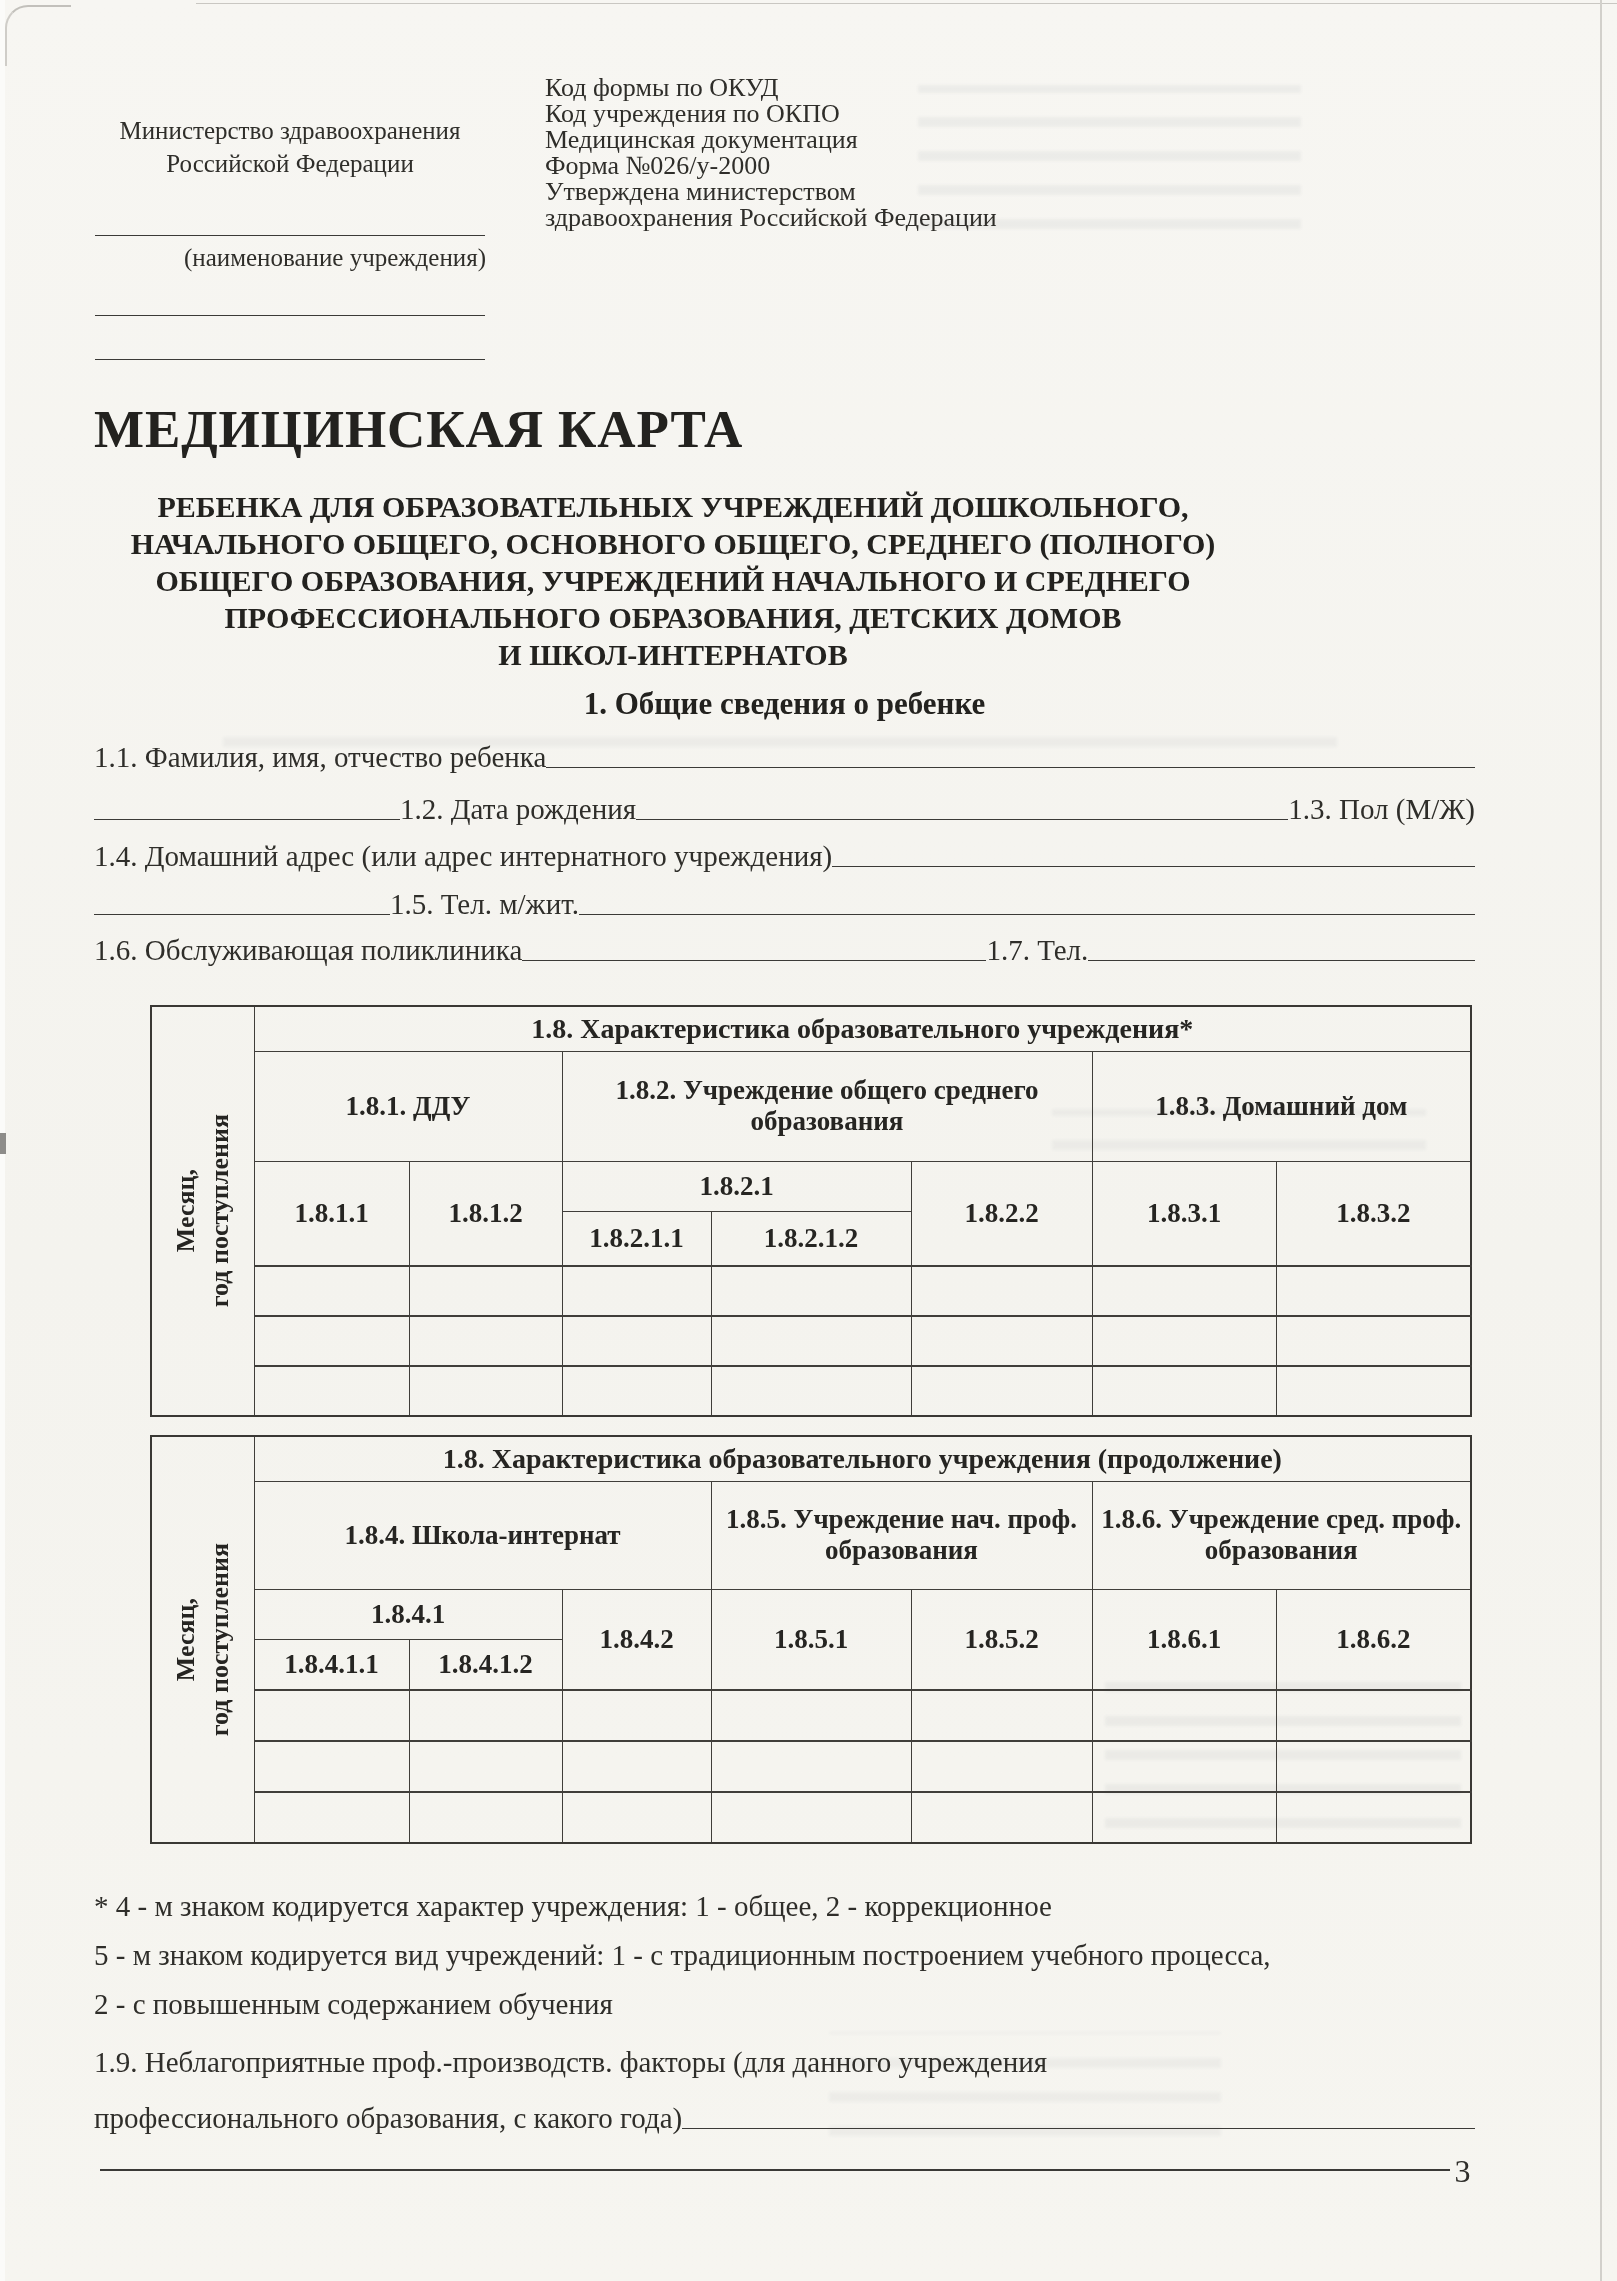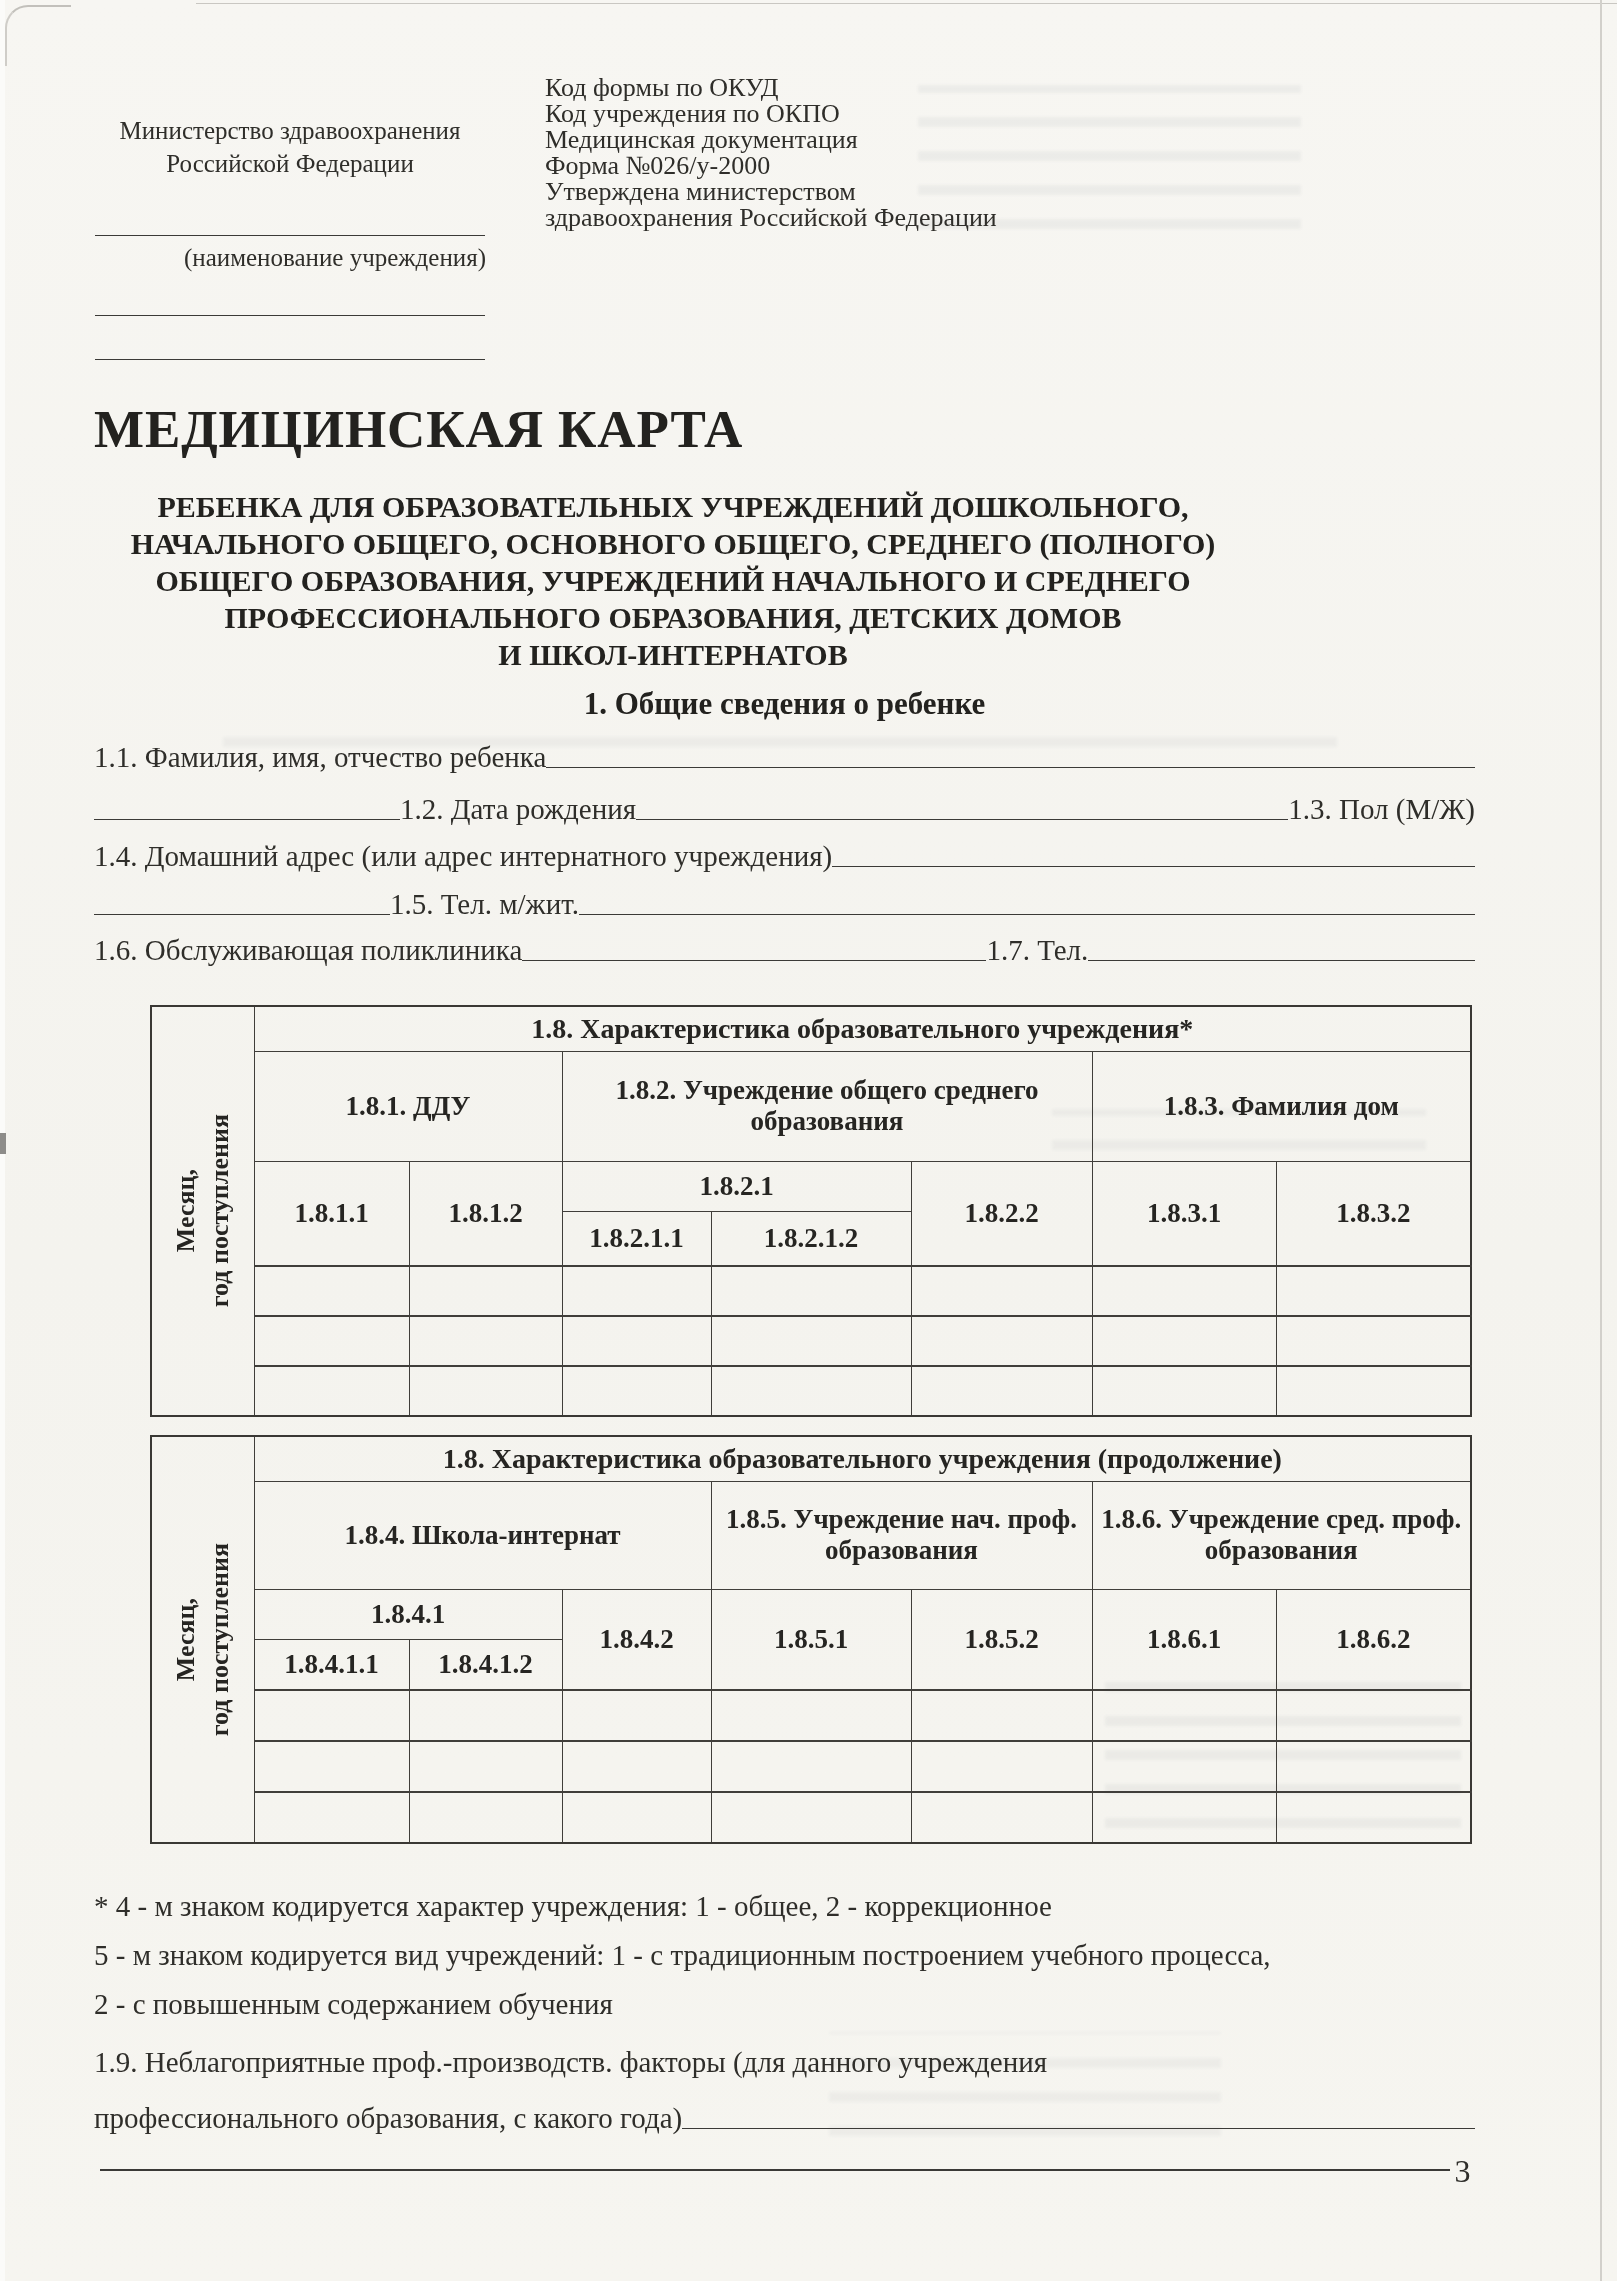--- a/index.html
+++ b/index.html
@@ -142,21 +142,21 @@
         <tr class="r-title">
       <td class="rot" rowspan="7">
         <div class="rot-inner">Месяц,
 год поступления</div>
       </td>
       <td colspan="7">1.8. Характеристика образовательного учреждения*</td>
     </tr>
     <tr class="r-groups">
       <td colspan="2">1.8.1. ДДУ</td>
       <td colspan="3">1.8.2. Учреждение общего среднего образования</td>
-      <td colspan="2">1.8.3. Фамилия дом</td>
+      <td colspan="2">1.8.3. Домашний дом</td>
     </tr>
     <tr class="r-mid">
       <td rowspan="2">1.8.1.1</td>
       <td rowspan="2">1.8.1.2</td>
       <td colspan="2">1.8.2.1</td>
       <td rowspan="2">1.8.2.2</td>
       <td rowspan="2">1.8.3.1</td>
       <td rowspan="2">1.8.3.2</td>
     </tr>
     <tr class="r-sub">

